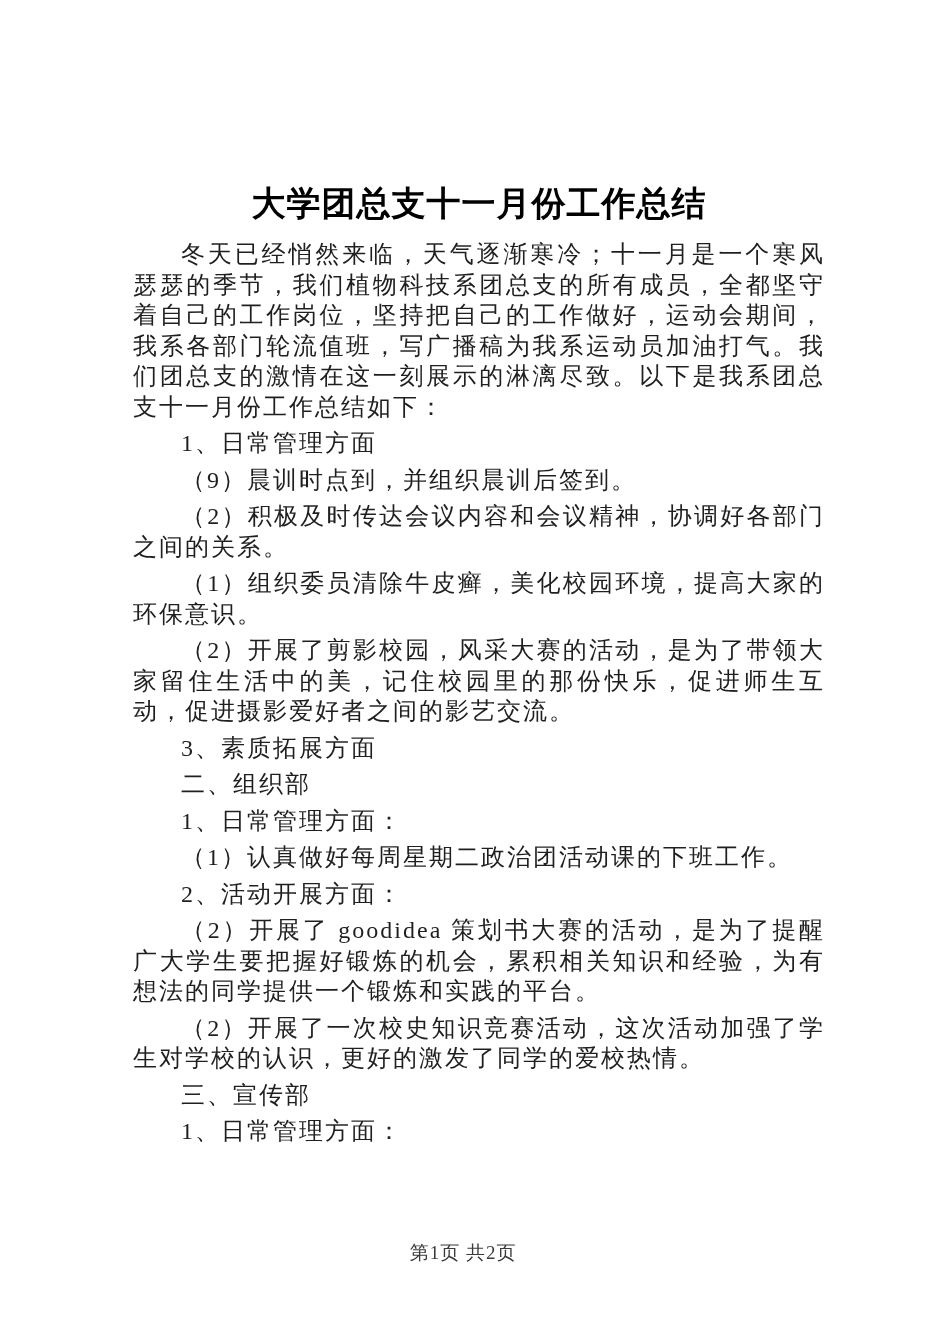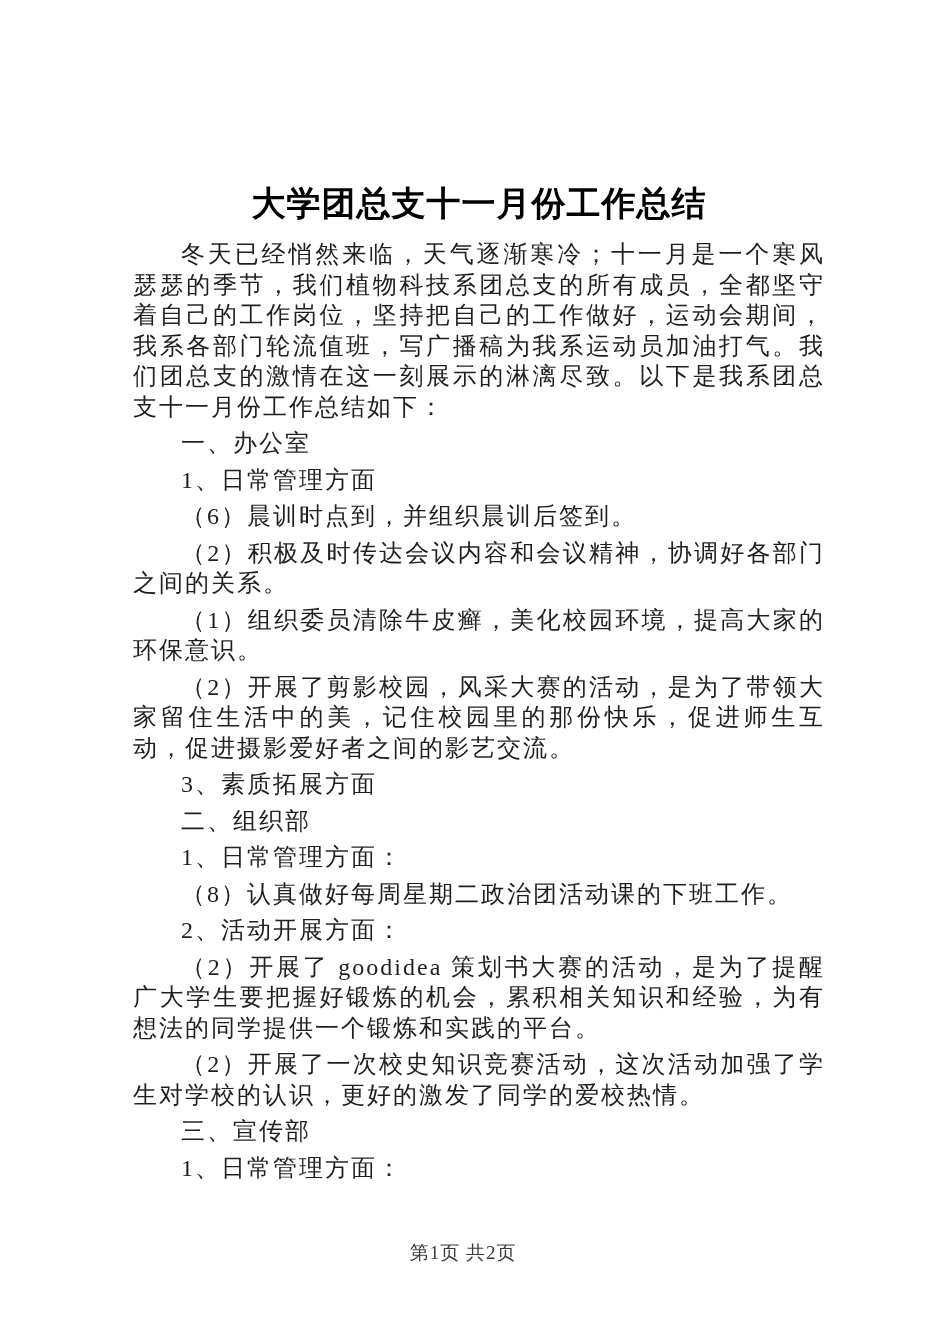--- a/index.html
+++ b/index.html
@@ -53,30 +53,29 @@
   }
 </style>
 </head>
 <body>
 
 <div class="page">
   <div class="doc">
     <h1 class="title">大学团总支十一月份工作总结</h1>
     <div class="body-text">
         <p class="body-para">冬天已经悄然来临，天气逐渐寒冷；十一月是一个寒风瑟瑟的季节，我们植物科技系团总支的所有成员，全都坚守着自己的工作岗位，坚持把自己的工作做好，运动会期间，我系各部门轮流值班，写广播稿为我系运动员加油打气。我们团总支的激情在这一刻展示的淋漓尽致。以下是我系团总支十一月份工作总结如下：</p>
-        <p class="body-para">一、办公室</p>
         <p class="body-para">1、日常管理方面</p>
-        <p class="body-para">（6）晨训时点到，并组织晨训后签到。</p>
+        <p class="body-para">（9）晨训时点到，并组织晨训后签到。</p>
         <p class="body-para">（2）积极及时传达会议内容和会议精神，协调好各部门之间的关系。</p>
         <p class="body-para">（1）组织委员清除牛皮癣，美化校园环境，提高大家的环保意识。</p>
         <p class="body-para">（2）开展了剪影校园，风采大赛的活动，是为了带领大家留住生活中的美，记住校园里的那份快乐，促进师生互动，促进摄影爱好者之间的影艺交流。</p>
         <p class="body-para">3、素质拓展方面</p>
         <p class="body-para">二、组织部</p>
         <p class="body-para">1、日常管理方面：</p>
-        <p class="body-para">（8）认真做好每周星期二政治团活动课的下班工作。</p>
+        <p class="body-para">（1）认真做好每周星期二政治团活动课的下班工作。</p>
         <p class="body-para">2、活动开展方面：</p>
         <p class="body-para">（2）开展了 goodidea 策划书大赛的活动，是为了提醒广大学生要把握好锻炼的机会，累积相关知识和经验，为有想法的同学提供一个锻炼和实践的平台。</p>
         <p class="body-para">（2）开展了一次校史知识竞赛活动，这次活动加强了学生对学校的认识，更好的激发了同学的爱校热情。</p>
         <p class="body-para">三、宣传部</p>
         <p class="body-para">1、日常管理方面：</p>
       </div>
   </div>
   <div class="footer">
     <span>第1页 共2页</span>
   </div>

